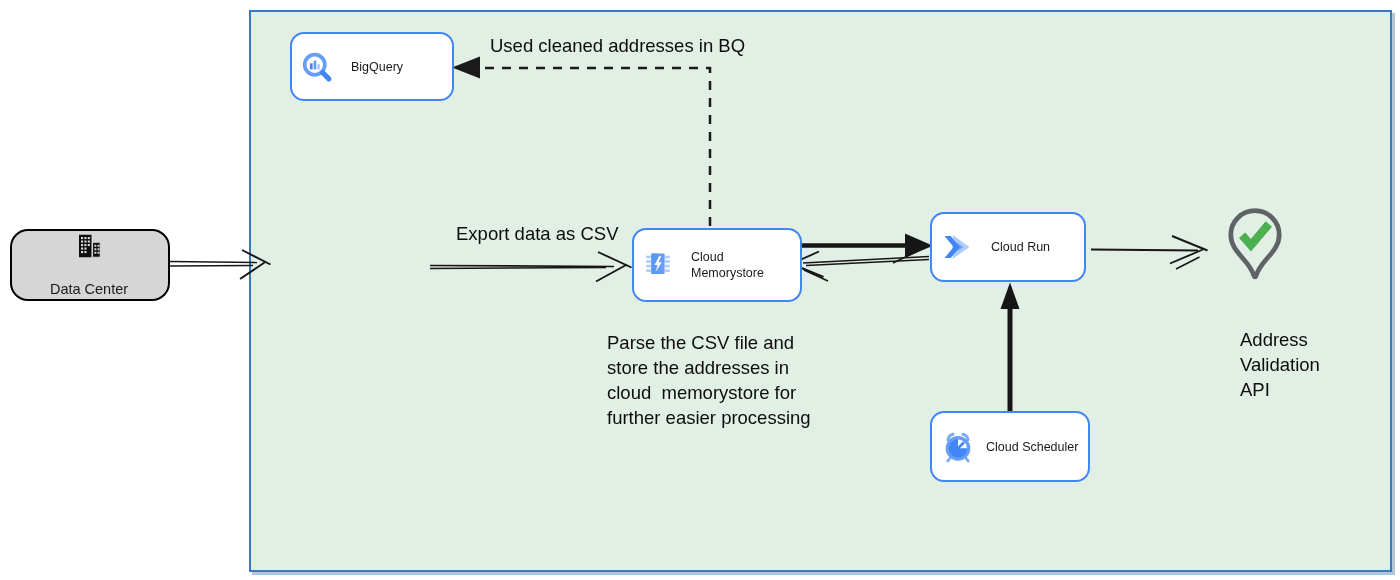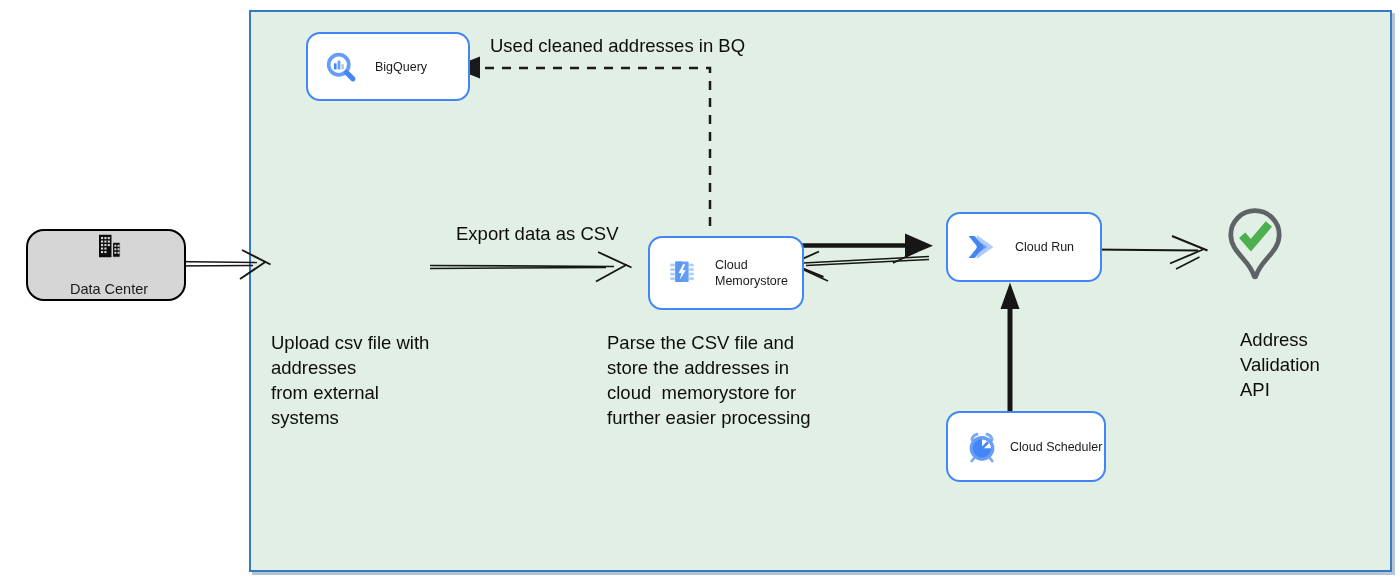--- a/index.html
+++ b/index.html
@@ -8,21 +8,21 @@
     font-family:"Liberation Sans", sans-serif; color:#121212; overflow:hidden;
   }
   .container {
     position:absolute; left:249px; top:10px; width:1139px; height:558px;
     background:#e2efe4; border:2px solid #3779c2;
     box-shadow:3px 3px 0 rgba(45,90,130,0.35);
   }
   .node {
     position:absolute; display:flex; align-items:center;
     background:#ffffff; border:2px solid #4285f4; border-radius:14px;
-    box-sizing:border-box; padding:0 10px 0 16px; gap:17px; z-index:6;margin-left:16px;
+    box-sizing:border-box; padding:0 10px 0 8px; gap:17px; z-index:6;
   }
   .node .nlabel { font-size:12.5px; line-height:16px; white-space:nowrap; color:#1a1a1a; }
   .node .nlabel.wrap { white-space:normal; width:94px; }
   .node.datacenter {
     background:#d6d6d6; border:2px solid #000000; border-radius:18px; gap:20px;flex-direction:column;
   }
   .node.datacenter .nlabel { font-size:14.5px; }
   .icon { display:inline-flex; flex:0 0 auto; }
   .edge-label {
     position:absolute; font-size:18.5px; line-height:25px; z-index:4; color:#0d0d0d;
@@ -79,21 +79,21 @@
         <path d="M15.9 15.9 L20.4 20.4" stroke="#4285f4" stroke-width="3.6" stroke-linecap="round"></path>
         <rect x="7" y="9.4" width="1.9" height="4.3" fill="#4285f4"></rect>
         <rect x="9.6" y="7.5" width="1.9" height="6.2" fill="#669df6"></rect>
         <rect x="12.2" y="10" width="1.9" height="3.7" fill="#aecbfa"></rect>
       </svg>
     </span>
     <span class="nlabel">BigQuery</span>
   </div>
 
 
-  <div class="node" style="left:632px;top:236px;width:156px;height:74px">
+  <div class="node" style="left:632px;top:228px;width:170px;height:74px">
     <span class="icon">
       <svg width="32" height="32" viewBox="0 0 24 24">
         <g fill="#aecbfa">
           <rect x="3.2" y="5" width="3.4" height="2"></rect>
             <rect x="3.2" y="8.4" width="3.4" height="2"></rect>
           <rect x="3.2" y="11.8" width="3.4" height="2"></rect>
             <rect x="3.2" y="15.2" width="3.4" height="2"></rect>
           <rect x="17.4" y="5" width="3.4" height="2"></rect>
             <rect x="17.4" y="8.4" width="3.4" height="2"></rect>
           <rect x="17.4" y="11.8" width="3.4" height="2"></rect>
@@ -140,24 +140,20 @@
         <path d="M19.5 28.5 L28 38 L45.5 17.5" fill="none" stroke="#4caf50" stroke-width="8" stroke-linecap="butt" stroke-linejoin="miter"></path>
       </svg>
     </span>
   </div>
   <div class="note" style="left:1240px;top:327px;width:150px">Address Validation
 API</div>
 
   <div class="edge-label" style="left:490px;top:33px">Used cleaned addresses in BQ</div>
   <div class="edge-label" style="left:456px;top:221px">Export data as CSV</div>
 
-  <div class="note" style="left:271px;top:330px">Upload csv file with
-addresses
-from external
-systems</div>
   <div class="note" style="left:607px;top:330px">Parse the CSV file and
 store the addresses in
 cloud  memorystore for
 further easier processing</div>
 
   <svg class="arrows" width="1400" height="580" viewBox="0 0 1400 580">
     <g stroke="#161616" fill="none">
       <path d="M170 261.5 L257 262.5" stroke-width="1.6"></path>
       <path d="M170 266 L253 265.5" stroke-width="1.4"></path>
       <path d="M242 250 L270.5 264.5" stroke-width="1.9"></path>

